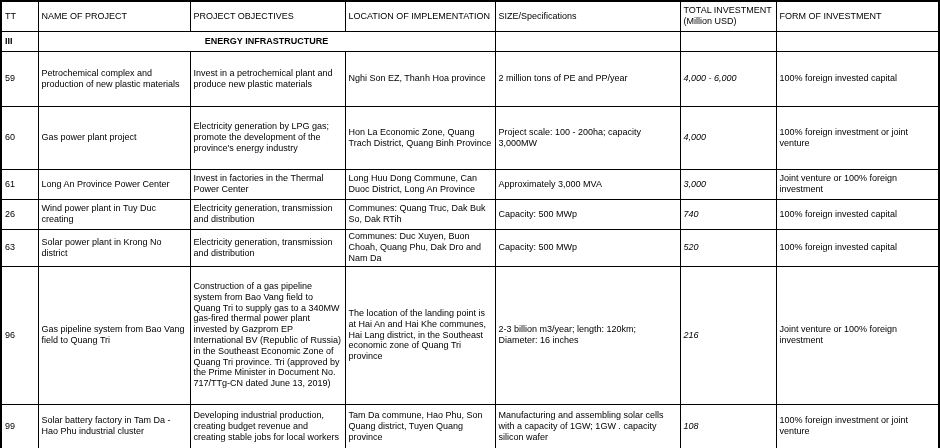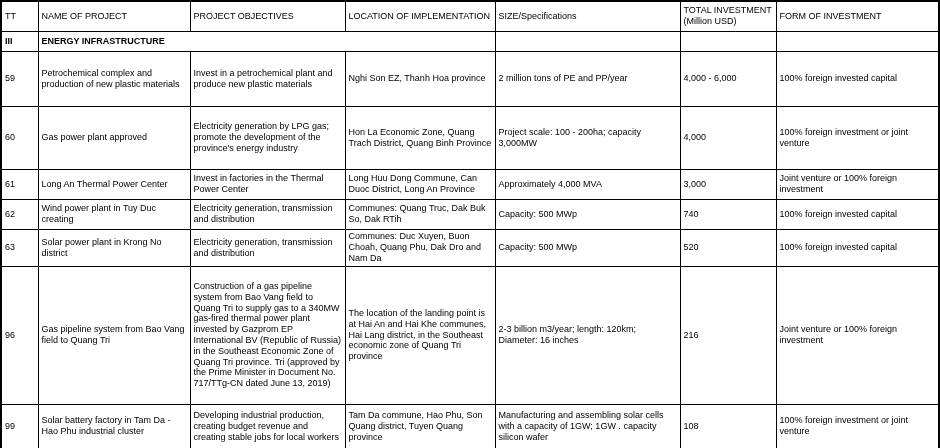--- a/index.html
+++ b/index.html
@@ -40,23 +40,23 @@
   
   td.col-tt, th.col-tt { border-right: 2px solid #000000; }
   td.col-location, th.col-location { border-right: 2px solid #000000; }
 
   th.header-cell {
     font-weight: bold;
     text-align: center;
     vertical-align: middle;
   }
   td.col-tt { text-align: center; }
-  td.col-investment { text-align: center; }
+  td.col-investment { text-align: center; font-style: italic; }
   tr.section-row td { font-weight: bold; }
-  tr.section-row td.section-title { text-align: left; }
+  tr.section-row td.section-title { text-align: center; }
 </style>
 </head>
 <body>
 
 <div class="sheet">
   <table class="projects">
     <colgroup>
       <col style="width:37px">
       <col style="width:152px">
       <col style="width:155px">
@@ -93,40 +93,40 @@
       <td>Petrochemical complex and production of new plastic materials</td>
       <td>Invest in a petrochemical plant and produce new plastic materials</td>
       <td class="col-location">Nghi Son EZ, Thanh Hoa province</td>
       <td>2 million tons of PE and PP/year</td>
       <td class="col-investment">4,000 - 6,000</td>
       <td>100% foreign invested capital</td>
     </tr>
 
     <tr style="height:63px">
       <td class="col-tt">60</td>
-      <td>Gas power plant approved</td>
+      <td>Gas power plant project</td>
       <td>Electricity generation by LPG gas; promote the development of the province's energy industry</td>
       <td class="col-location">Hon La Economic Zone, Quang Trach District, Quang Binh Province</td>
       <td>Project scale: 100 - 200ha; capacity 3,000MW</td>
       <td class="col-investment">4,000</td>
       <td>100% foreign investment or joint venture</td>
     </tr>
 
     <tr style="height:30px">
       <td class="col-tt">61</td>
-      <td>Long An Thermal Power Center</td>
+      <td>Long An Province Power Center</td>
       <td>Invest in factories in the Thermal Power Center</td>
       <td class="col-location">Long Huu Dong Commune, Can Duoc District, Long An Province</td>
-      <td>Approximately 4,000 MVA</td>
+      <td>Approximately 3,000 MVA</td>
       <td class="col-investment">3,000</td>
       <td>Joint venture or 100% foreign investment</td>
     </tr>
 
     <tr style="height:30px">
-      <td class="col-tt">62</td>
+      <td class="col-tt">26</td>
       <td>Wind power plant in Tuy Duc creating</td>
       <td>Electricity generation, transmission and distribution</td>
       <td class="col-location">Communes: Quang Truc, Dak Buk So, Dak RTih</td>
       <td>Capacity: 500 MWp</td>
       <td class="col-investment">740</td>
       <td>100% foreign invested capital</td>
     </tr>
 
     <tr style="height:37px">
       <td class="col-tt">63</td>

